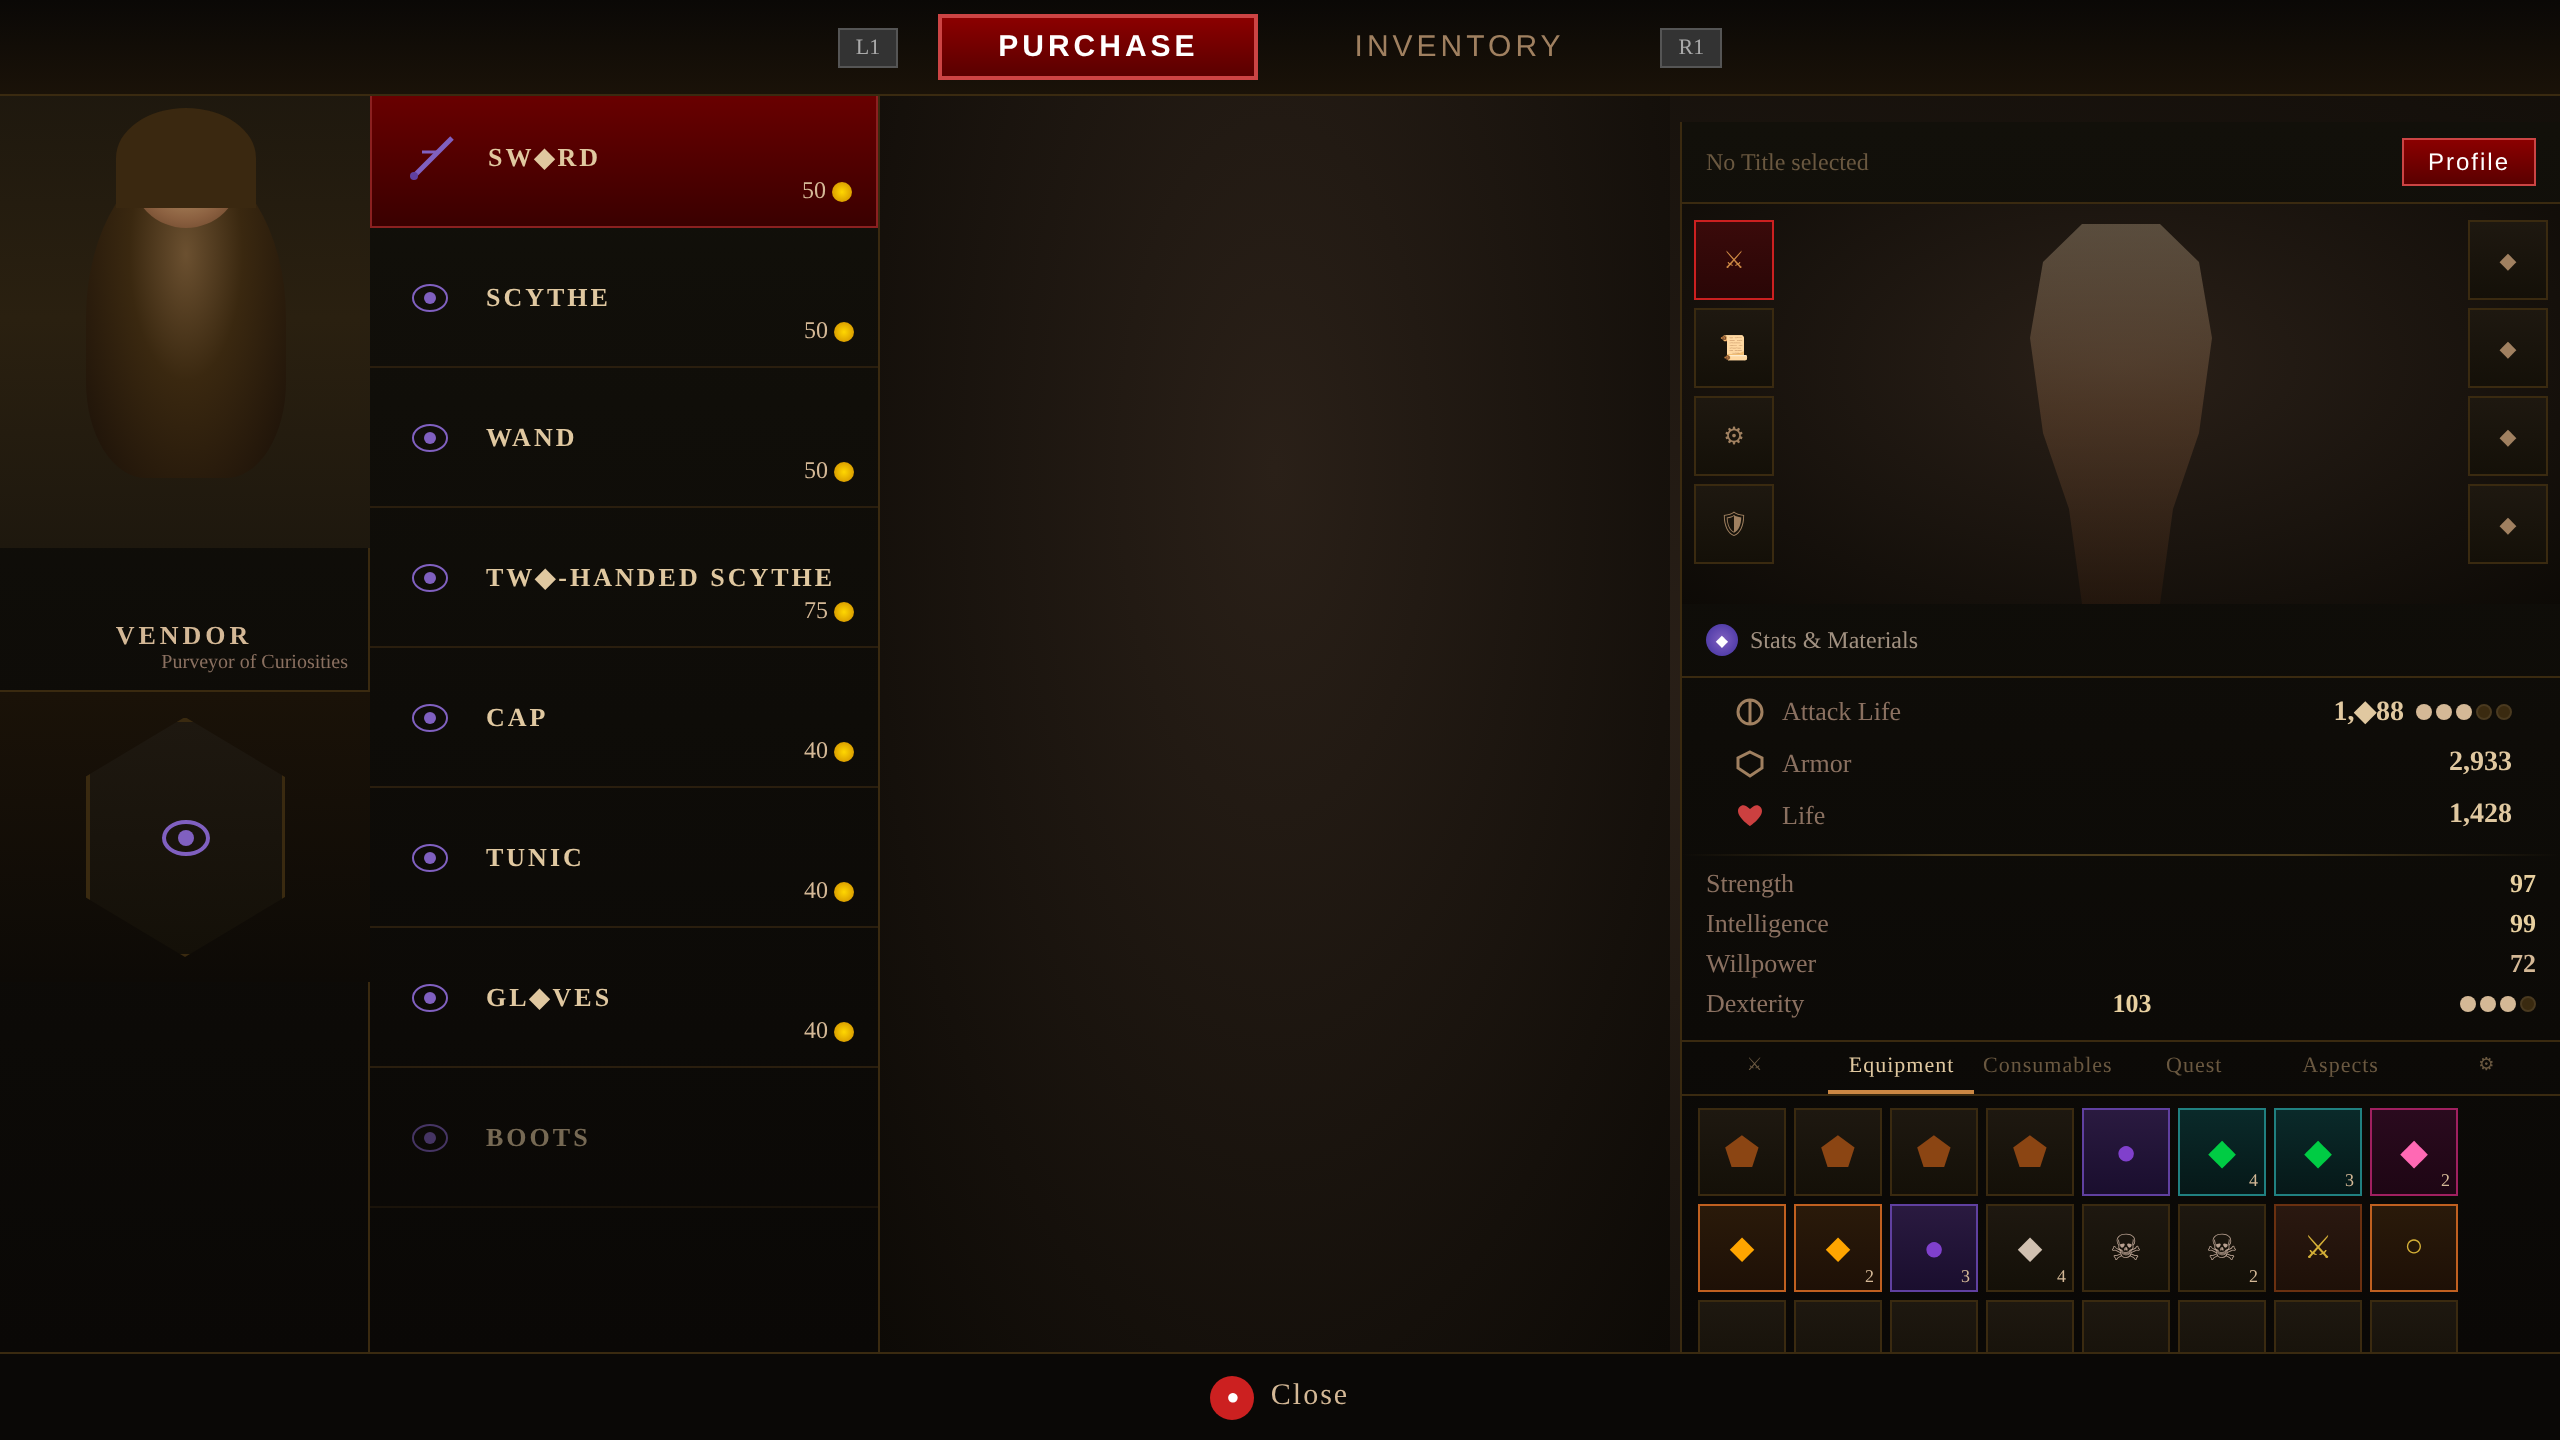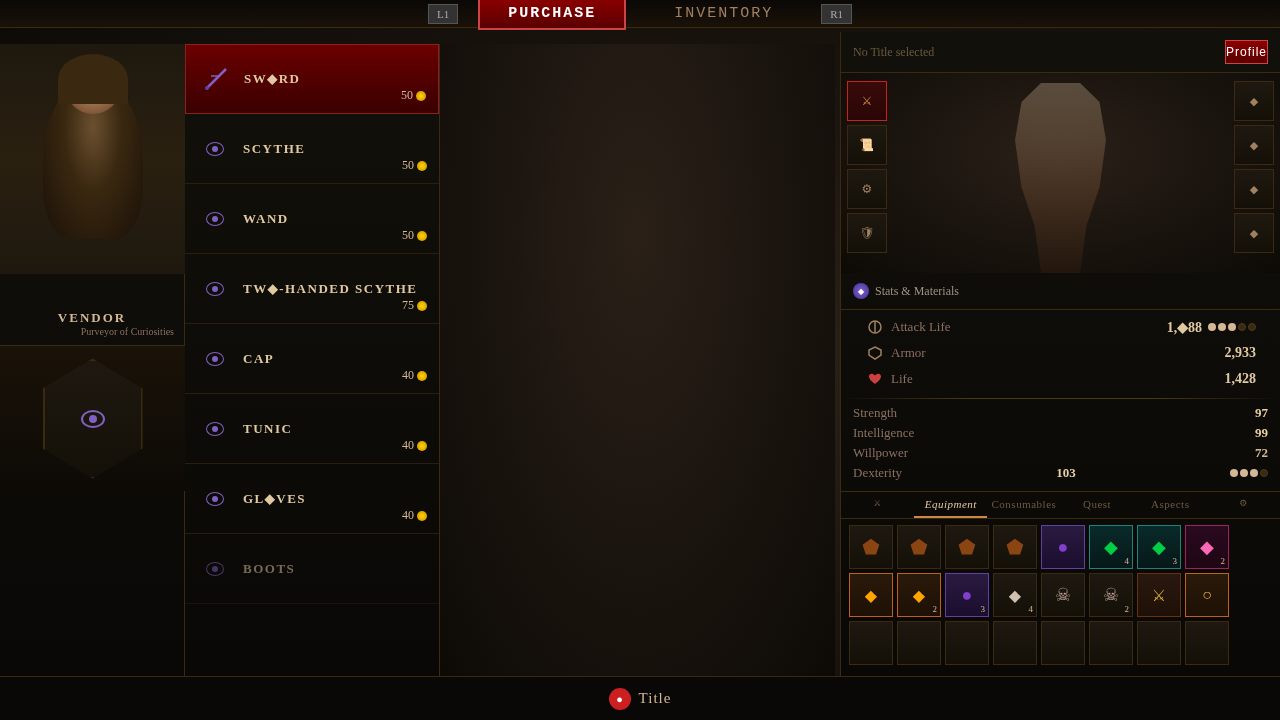--- a/index.html
+++ b/index.html
@@ -19,36 +19,36 @@
       inset: 0;
       background: radial-gradient(ellipse at 60% 50%, #2a2018 0%, #0d0a06 100%);
     }
 
     
     .top-bar {
       position: absolute;
       top: 0;
       left: 0;
       right: 0;
-      height: 28px;
+      height: 48px;
       background: linear-gradient(180deg, #0a0806 0%, #1a1208 100%);
       display: flex;
       align-items: center;
       justify-content: center;
       gap: 20px;
       border-bottom: 1px solid #3a2a10;
       z-index: 10;
     }
     .tab-button {
       padding: 6px 28px;
       font-size: 15px;
       letter-spacing: 2px;
       text-transform: uppercase;
       cursor: pointer;
-      font-family: Liberation Mono, monospace;
+      font-family: Liberation Sans, sans-serif;
     }
     .tab-purchase {
       background: linear-gradient(180deg, #8b0000 0%, #5a0000 100%);
       color: #fff;
       border: 2px solid #cc4444;
       font-weight: bold;
     }
     .tab-inventory {
       background: transparent;
       color: #a08060;
@@ -339,21 +339,21 @@
       top: 44px;
       left: 440px;
       right: 445px;
       bottom: 44px;
       background: radial-gradient(ellipse at 50% 30%, #2a2018 0%, #0d0a06 100%);
     }
 
     
     .right-panel {
       position: absolute;
-      top: 32px;
+      top: 61px;
       right: 0;
       width: 440px;
       bottom: 44px;
       background: linear-gradient(180deg, #12100a 0%, #0a0806 100%);
       border-left: 1px solid #3a2a10;
     }
 
     
     .profile-header {
       padding: 8px 12px;
@@ -363,21 +363,21 @@
       border-bottom: 1px solid #3a2a10;
     }
     .no-title {
       font-size: 12px;
       color: #6a5840;
     }
     .profile-button {
       background: linear-gradient(180deg, #8b0000 0%, #5a0000 100%);
       color: #fff;
       border: 1px solid #cc4444;
-      padding: 4px 0;
+      padding: 4px 12px;
       font-size: 12px;
       cursor: pointer;
       letter-spacing: 1px;
     }
 
     
     .character-display {
       height: 200px;
       background: radial-gradient(ellipse at 50% 40%, #2a2018 0%, #0d0a06 100%);
       position: relative;
@@ -477,21 +477,20 @@
       padding: 6px 4px;
       text-align: center;
       font-size: 11px;
       cursor: pointer;
       color: #6a5840;
       letter-spacing: 0.5px;
     }
     .eq-tab.active {
       color: #e0c8a0;
       border-bottom: 2px solid #cc8844;
-      font-style: italic;
     }
 
     
     .inventory-grid {
       padding: 6px 8px;
       display: flex;
       flex-direction: column;
       gap: 4px;
     }
     .inv-row {
@@ -1047,15 +1046,15 @@
   </div>
   <div class="curr-group">
     <div class="curr-icon-purple"></div>
     <span class="curr-val">111</span>
   </div>
 </div>
 
 <div class="bottom-bar">
   <div class="close-button">
     <div class="close-icon">●</div>
-    <span class="close-label">Title</span>
+    <span class="close-label">Close</span>
   </div>
 </div>
 
 </body></html>

